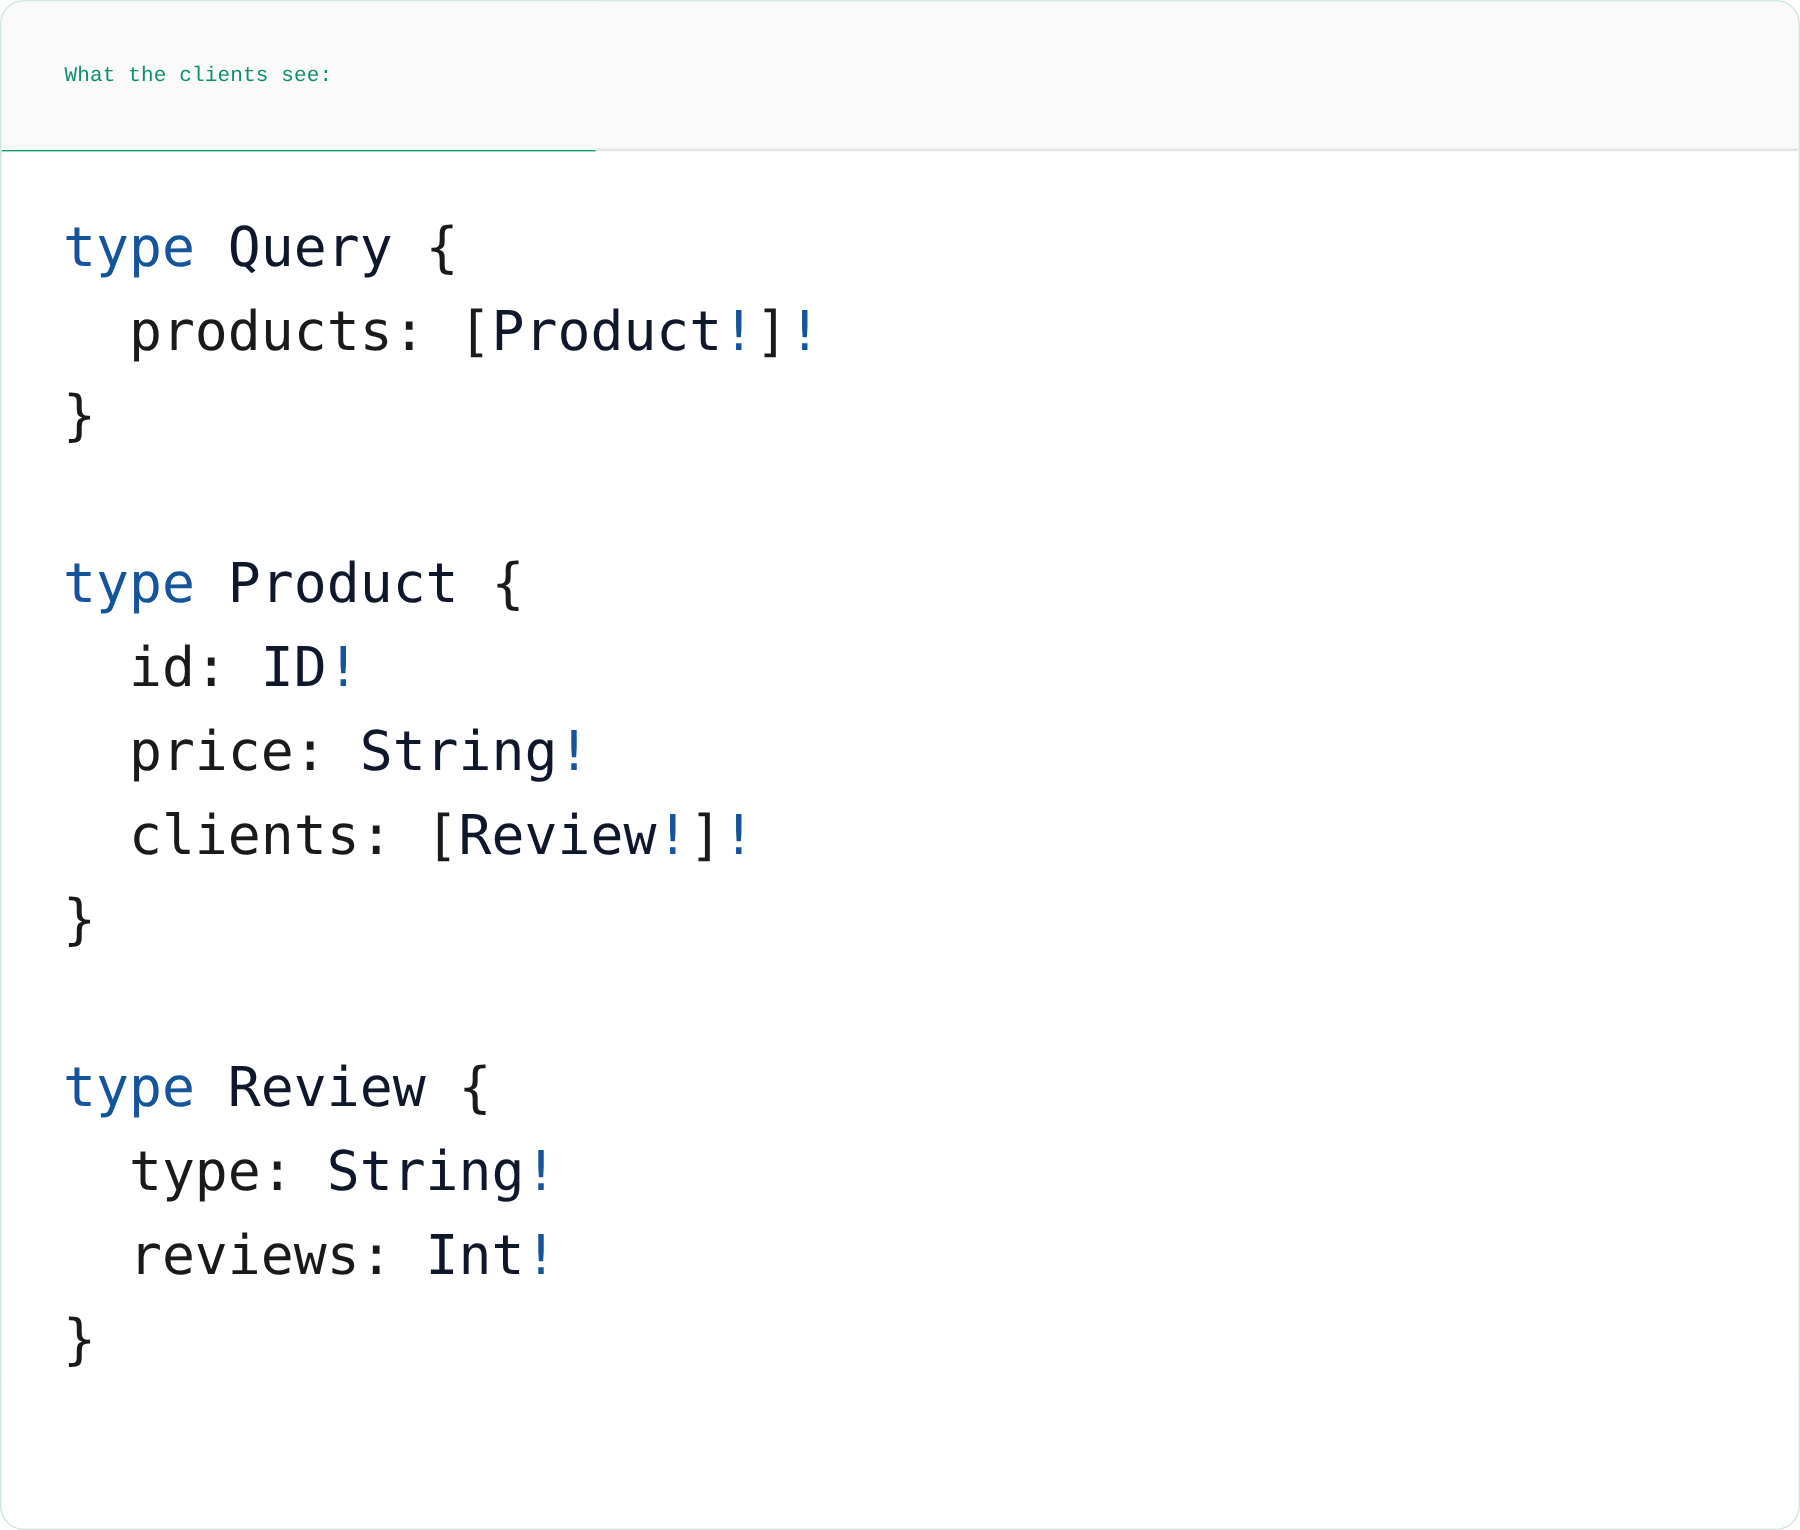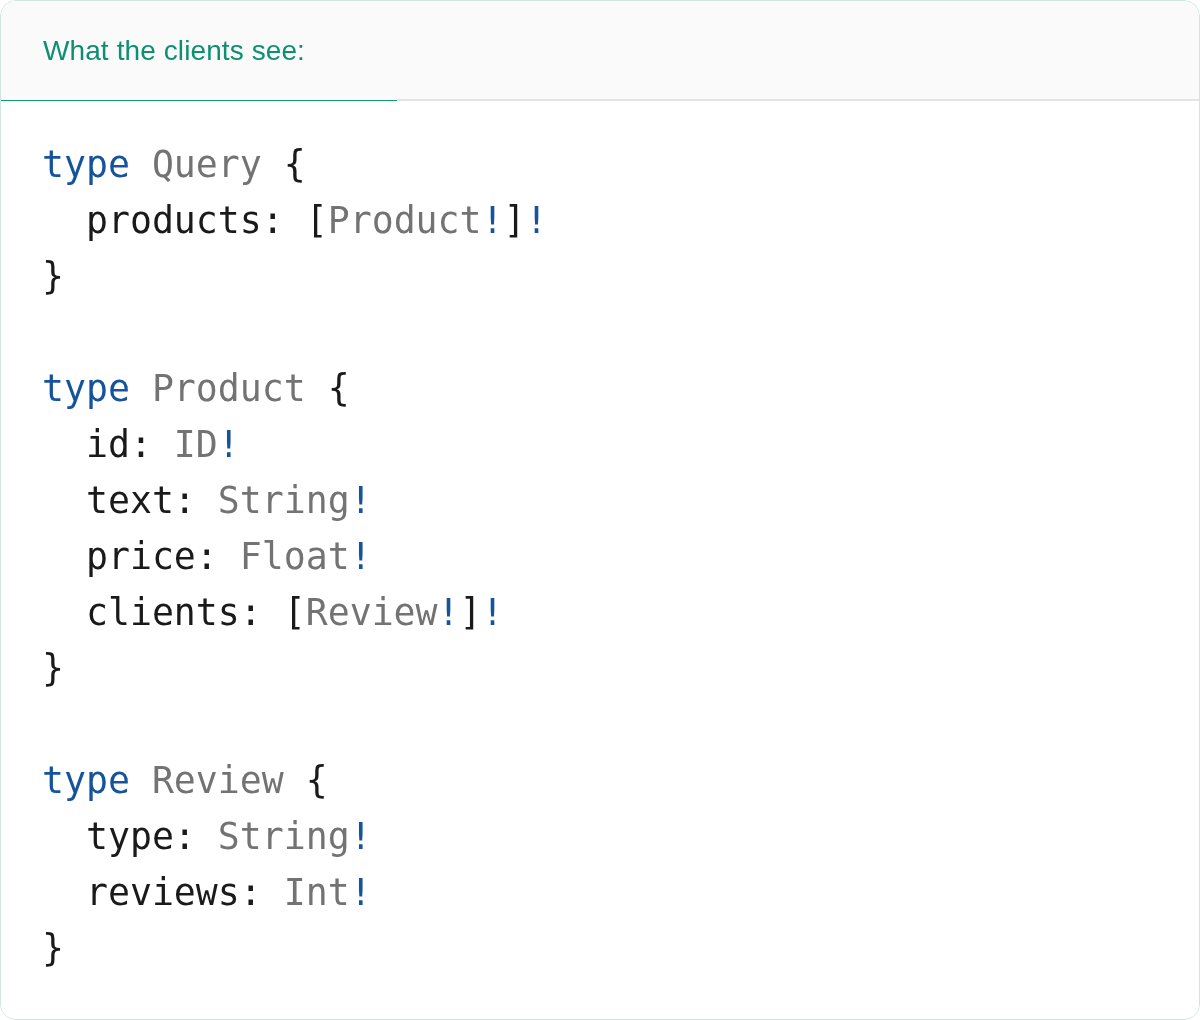--- a/index.html
+++ b/index.html
@@ -42,22 +42,22 @@
     width: 396px;
     height: 100px;
     box-sizing: border-box;
     display: flex;
     align-items: center;
     padding-left: 42px;
     background: #fafafa;
     cursor: pointer;
   }
   .tab-label {
-    font-family: Liberation Sans, sans-serif;
-    font-size: 28px;
+    font-family: Liberation Mono, monospace;
+    font-size: 14px;
     font-weight: 400;
     letter-spacing: 0.1px;
     color: #0d9070;
     white-space: nowrap;
   }
   .tab-underline {
     position: absolute;
     left: 0;
     bottom: -2px;
     width: 396px;
@@ -83,41 +83,40 @@
     letter-spacing: 0;
     -webkit-font-smoothing: antialiased;
   }
   .tok-kw   { color: #15549b; }
   .tok-type { color: #0e9b74; }
   .tok-bang { color: #15549b; }
   .tok-name { color: #1a1a1a; }
   .tok-punc { color: #1a1a1a; }
   .code-line { display: block; min-height: 56px; }
 </style>
-<style>.tok-kw{color:#15549b;}.tok-type{color:#737373;}.tok-bang{color:#15549b;}.tok-name,.tok-punc{color:#1a1a1a;}pre.code{background:#ffffff;}.tab-label{color:#0d9070;}.tab-underline{background:#0e9b74;}.tabbar{background:#fafafa;border-bottom-color:#e4e4e4;}.tab{background:#fafafa;}.card{border-color:#cfe6dd;background:#ffffff;}</style></head>
+<style>.tok-kw{color:#15549b;}.tok-type{color:#0f172a;}.tok-bang{color:#15549b;}.tok-name,.tok-punc{color:#1a1a1a;}pre.code{background:#ffffff;}.tab-label{color:#0d9070;}.tab-underline{background:#0e9b74;}.tabbar{background:#fafafa;border-bottom-color:#e4e4e4;}.tab{background:#fafafa;}.card{border-color:#cfe6dd;background:#ffffff;}</style></head>
 <body>
 
 <div class="card">
 
   <div class="tabbar">
     <div class="tab">
       <span class="tab-label">What the clients see:</span>
       <span class="tab-underline"></span>
     </div>
   </div>
 
   <div class="code-area">
     <pre class="code" id="code-block"><span class="code-line"><span class="tok-kw">type</span><span class="tok-punc"> </span><span class="tok-type">Query</span><span class="tok-punc"> {</span>
 </span><span class="code-line"><span class="tok-punc">  </span><span class="tok-name">products</span><span class="tok-punc">: [</span><span class="tok-type">Product</span><span class="tok-bang">!</span><span class="tok-punc">]</span><span class="tok-bang">!</span>
 </span><span class="code-line"><span class="tok-punc">}</span>
 </span><span class="code-line">
 </span><span class="code-line"><span class="tok-kw">type</span><span class="tok-punc"> </span><span class="tok-type">Product</span><span class="tok-punc"> {</span>
 </span><span class="code-line"><span class="tok-punc">  </span><span class="tok-name">id</span><span class="tok-punc">: </span><span class="tok-type">ID</span><span class="tok-bang">!</span>
-</span><span class="code-line"><span class="tok-punc">  </span><span class="tok-name">text</span><span class="tok-punc">: </span><span class="tok-type">String</span><span class="tok-bang">!</span>
-</span><span class="code-line"><span class="tok-punc">  </span><span class="tok-name">price</span><span class="tok-punc">: </span><span class="tok-type">Float</span><span class="tok-bang">!</span>
+</span><span class="code-line"><span class="tok-punc">  </span><span class="tok-name">price</span><span class="tok-punc">: </span><span class="tok-type">String</span><span class="tok-bang">!</span>
 </span><span class="code-line"><span class="tok-punc">  </span><span class="tok-name">clients</span><span class="tok-punc">: [</span><span class="tok-type">Review</span><span class="tok-bang">!</span><span class="tok-punc">]</span><span class="tok-bang">!</span>
 </span><span class="code-line"><span class="tok-punc">}</span>
 </span><span class="code-line">
 </span><span class="code-line"><span class="tok-kw">type</span><span class="tok-punc"> </span><span class="tok-type">Review</span><span class="tok-punc"> {</span>
 </span><span class="code-line"><span class="tok-punc">  </span><span class="tok-name">type</span><span class="tok-punc">: </span><span class="tok-type">String</span><span class="tok-bang">!</span>
 </span><span class="code-line"><span class="tok-punc">  </span><span class="tok-name">reviews</span><span class="tok-punc">: </span><span class="tok-type">Int</span><span class="tok-bang">!</span>
 </span><span class="code-line"><span class="tok-punc">}</span>
 </span></pre>
   </div>
 

